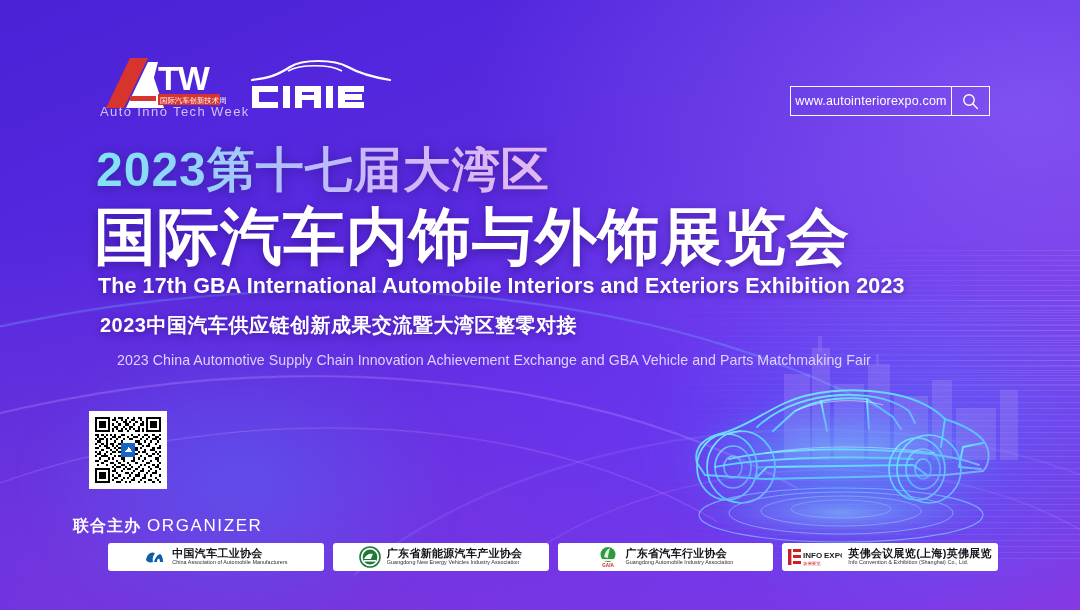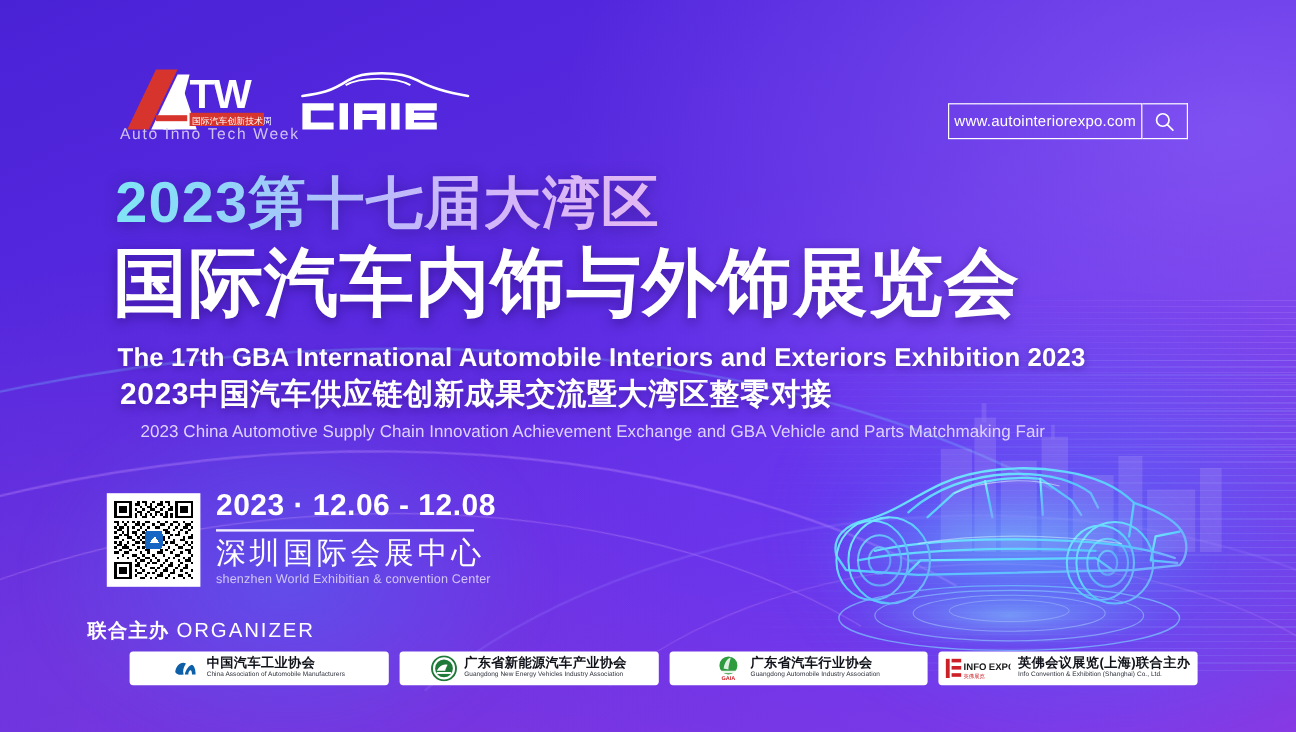--- a/index.html
+++ b/index.html
@@ -92,25 +92,25 @@
     letter-spacing:1px; line-height:1;
     background:linear-gradient(100deg,#7fe6f5 0%,#8fd6f8 18%,#b3bdfb 42%,#d0b6fa 66%,#e4b8f2 100%);
     -webkit-background-clip:text; background-clip:text; color:transparent;
     -webkit-text-fill-color:transparent;
     filter:drop-shadow(0 2px 6px rgba(30,10,90,.45)); white-space:nowrap; }
 
   .t-line2 { position:absolute; left:94px; top:204px; font-size:62px; font-weight:bold;
     letter-spacing:1px; line-height:1.05; color:#ffffff;
     text-shadow:0 3px 10px rgba(40,10,110,.55); white-space:nowrap; }
 
-  .t-line3 { position:absolute; left:98px; top:286px; font-size:21.5px; font-weight:bold;
+  .t-line3 { position:absolute; left:98px; top:274px; font-size:21.5px; font-weight:bold;
     color:#ffffff; letter-spacing:.1px; white-space:nowrap;
     text-shadow:0 2px 6px rgba(40,10,110,.5); }
 
-  .t-line4 { position:absolute; left:100px; top:312px; font-size:25px; font-weight:bold;
+  .t-line4 { position:absolute; left:100px; top:312px; font-size:20px; font-weight:bold;
     letter-spacing:.5px; color:#ffffff; white-space:nowrap;
     text-shadow:0 2px 7px rgba(40,10,110,.5); }
 
   .t-line5 { position:absolute; left:117px; top:352px; font-size:14.2px;
     color:#ded3ff; letter-spacing:.05px; white-space:nowrap; }
 
   
   .qr { position:absolute; left:89px; top:411px; width:78px; height:78px;
         background:#ffffff; padding:4px; }
   .qr svg { display:block; }
@@ -129,21 +129,21 @@
   .org-cn { color:#ffffff; font-size:16px; font-weight:bold; letter-spacing:1px; }
   .org-en { color:#ffffff; font-size:17px; font-weight:normal; letter-spacing:1.6px;
             margin-left:6px; }
 
   .org-row { position:absolute; left:108px; top:543px; width:890px; height:28px;
              display:flex; gap:9px; }
   .org-card { flex:1; background:#ffffff; border-radius:3px;
               display:flex; align-items:center; justify-content:center; gap:6px;
               padding:0 6px; overflow:hidden; }
   .org-mark { flex:0 0 auto; width:22px; height:22px; display:flex;
-              align-items:center; }
+              align-items:center; justify-content:center; }
   .org-txt { display:flex; flex-direction:column; justify-content:center; line-height:1.05; }
   .org-t-cn { color:#11131b; font-size:11px; font-weight:bold; letter-spacing:.3px;
               white-space:nowrap; }
   .org-t-en { color:#2a2d38; font-size:5.4px; letter-spacing:.05px; white-space:nowrap;
               transform:scale(1); margin-top:1px; }
 
   
   .car-wrap { position:absolute; left:645px; top:355px; width:400px; height:210px; }
   .car-glow { position:absolute; left:30px; top:35px; width:340px; height:150px;
               background:radial-gradient(ellipse at center, rgba(90,200,255,.35) 0%, rgba(60,120,255,0) 70%);
@@ -551,26 +551,20 @@
         <rect x="24" y="31" width="1" height="1"></rect>
           <rect x="28" y="31" width="1" height="1"></rect>
         <rect x="31" y="31" width="1" height="1"></rect>
       </g>
 
       <rect x="13" y="13" width="7" height="7" rx="1" fill="#1766c4"></rect>
       <path d="M15 17.5 L17 15 L18.6 17.5 Z" fill="#ffffff"></path>
     </svg>
   </div>
 
-  <div class="dv">
-    <div class="dv-date">2023 · 12.06 - 12.08</div>
-    <div class="dv-rule"></div>
-    <div class="dv-venue">深圳国际会展中心</div>
-    <div class="dv-venue-en">shenzhen World Exhibitian &amp; convention Center</div>
-  </div>
 
   <div class="org-label">
     <span class="org-cn">联合主办</span><span class="org-en">ORGANIZER</span>
   </div>
 
   <div class="org-row">
 
     <div class="org-card">
       <div class="org-mark">
         <svg width="22" height="18" viewBox="0 0 22 18">
@@ -620,20 +614,20 @@
           <rect x="0" y="2" width="3.4" height="16" fill="#cc1f26"></rect>
           <rect x="5" y="2" width="8" height="3" fill="#cc1f26"></rect>
           <rect x="5" y="8" width="8" height="3" fill="#cc1f26"></rect>
           <rect x="5" y="14" width="8" height="3" fill="#cc1f26"></rect>
           <text x="15" y="11" font-family="Liberation Sans, sans-serif" font-size="8" font-weight="bold" fill="#1a1a1a">INFO</text>
           <text x="15" y="18" font-family="Liberation Sans, sans-serif" font-size="4.4" fill="#cc1f26">英佛展览</text>
           <text x="36" y="11" font-family="Liberation Sans, sans-serif" font-size="8" font-weight="bold" fill="#1a1a1a">EXPO</text>
         </svg>
       </div>
       <div class="org-txt">
-        <span class="org-t-cn">英佛会议展览(上海)联合主办</span>
+        <span class="org-t-cn">英佛会议展览(上海)英佛展览</span>
         <span class="org-t-en">Info Convention &amp; Exhibition (Shanghai) Co., Ltd.</span>
       </div>
     </div>
 
   </div>
 
 </div>
 
 </body></html>

